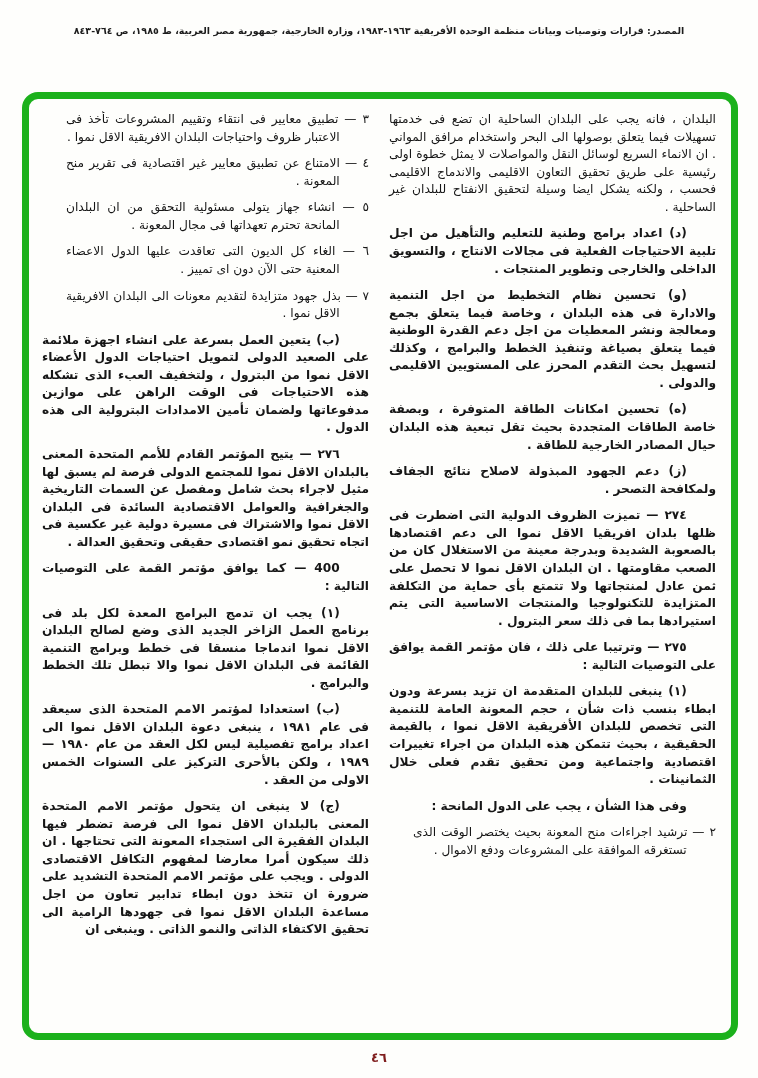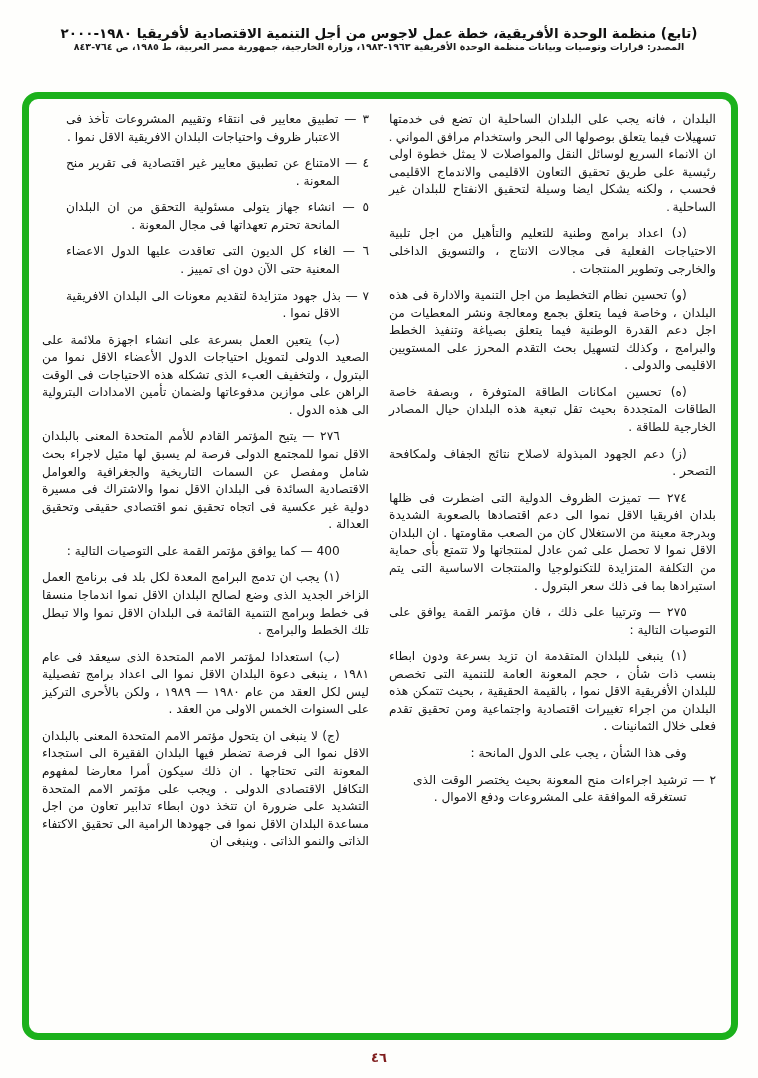--- a/index.html
+++ b/index.html
@@ -14,34 +14,33 @@
     position:absolute; left:22px; top:92px; width:716px; height:948px;
     box-sizing:border-box; border:7px solid #1cb11c; border-radius:16px;
     padding:12px 15px 0 13px; background:#fefefc;
   }
   .cols { display:flex; gap:20px; height:100%; overflow:hidden; direction:rtl; }
   .col {
     flex:1 1 0; direction:rtl; text-align:justify;
     font-size:12.2px; line-height:1.44; color:#161616;
   }
   .para { margin:0 0 9px 0; }
-  .para.indent { text-indent:2.4em; }
+  .para.indent { text-indent:2.4em;font-weight:bold; }
   .para.list { padding-right:2.4em; text-indent:-2.4em;margin-left:24px; }
-  .para.flush { text-indent:0;font-family:Liberation Serif, serif; }
+  .para.flush { text-indent:0; }
 
   footer { position:absolute; bottom:12px; left:0; width:100%; text-align:center; }
   .page-number { font-size:13px; color:#7f1d1d; font-weight:bold; }
 </style>
 </head>
 <body>
 
 <div class="page">
 
   <header>
-    <div class="doc-title">(تابع) منظمة الوحدة الأفريقية، خطة عمل لاجوس من أجل التنمية الاقتصادية لأفريقيا ١٩٨٠-٢٠٠٠</div>
     <div class="doc-source">المصدر: قرارات وتوصيات وبيانات منظمة الوحدة الأفريقية ١٩٦٣-١٩٨٣، وزارة الخارجية، جمهورية مصر العربية، ط ١٩٨٥، ص ٧٦٤-٨٤٣</div>
   </header>
 
   <div class="frame" style="border-color: rgb(28, 177, 28);">
     <div class="cols">
 
       <section class="col">
 
       <p class="para flush">البلدان ، فانه يجب على البلدان الساحلية ان تضع فى خدمتها تسهيلات فيما يتعلق بوصولها الى البحر واستخدام مرافق المواني . ان الانماء السريع لوسائل النقل والمواصلات لا يمثل خطوة اولى رئيسية على طريق تحقيق التعاون الاقليمى والاندماج الاقليمى فحسب ، ولكنه يشكل ايضا وسيلة لتحقيق الانفتاح للبلدان غير الساحلية .</p>
           <p class="para indent">(د) اعداد برامج وطنية للتعليم والتأهيل من اجل تلبية الاحتياجات الفعلية فى مجالات الانتاج ، والتسويق الداخلى والخارجى وتطوير المنتجات .</p>

